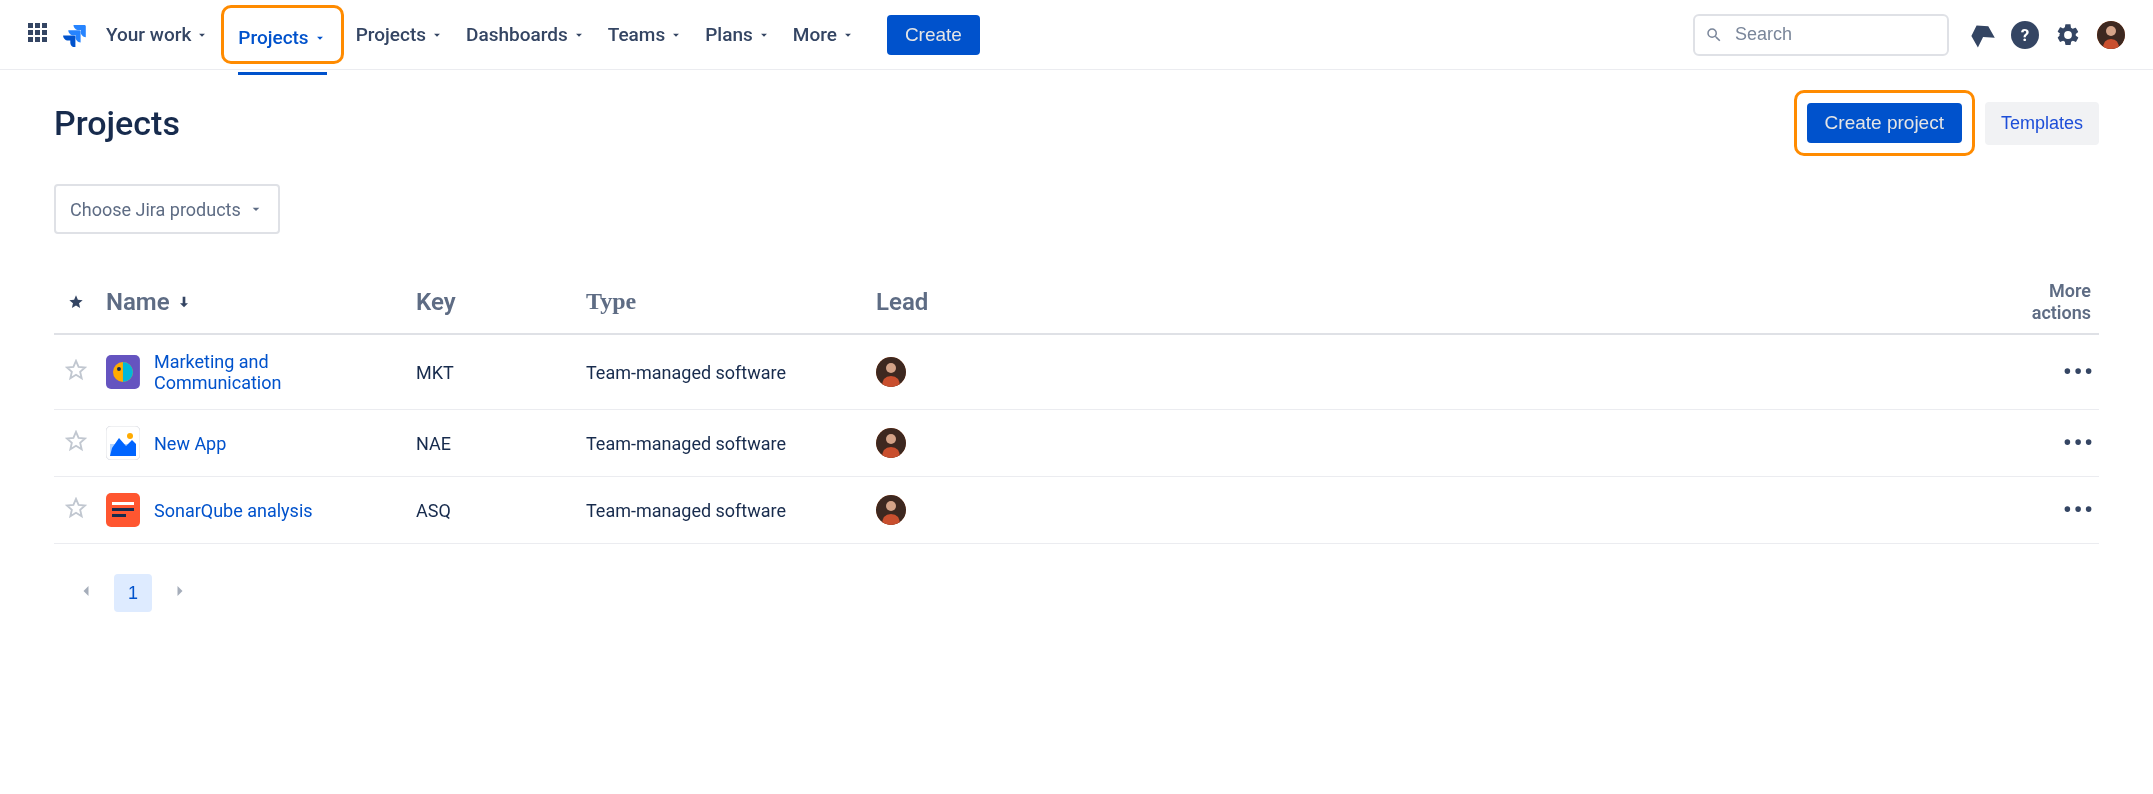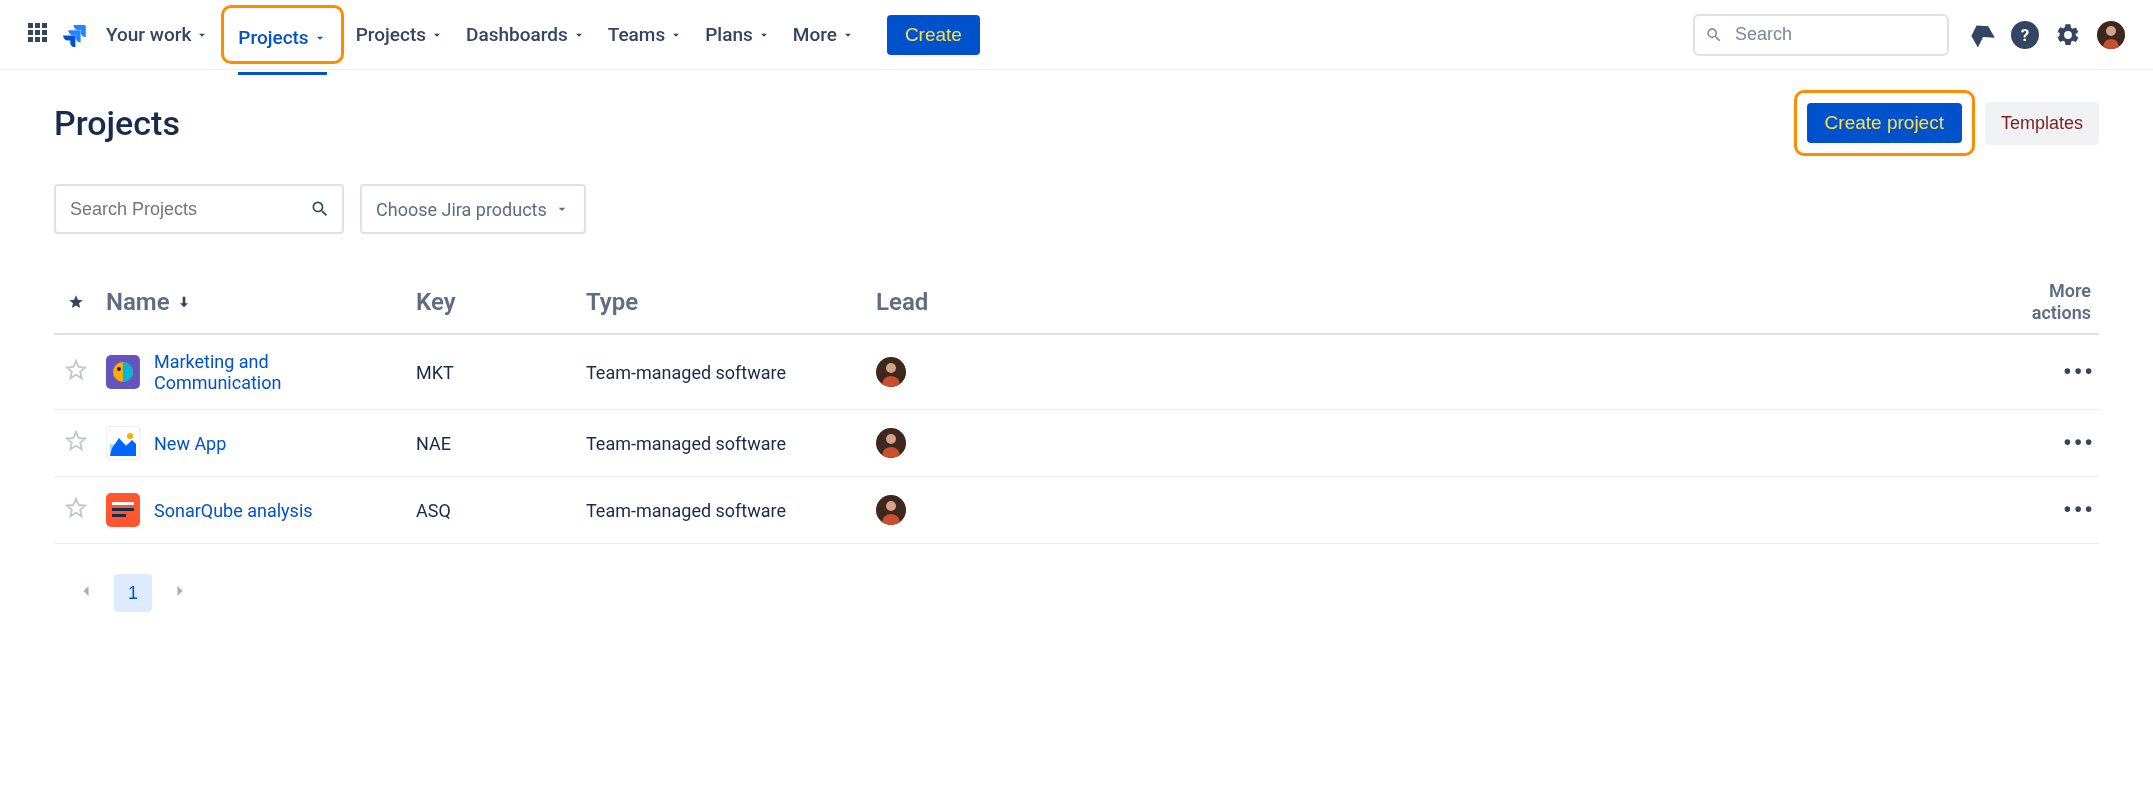--- a/index.html
+++ b/index.html
@@ -10,37 +10,37 @@
   .apps-dots { width: 24px; height: 24px; display: grid; grid-template-columns: repeat(3, 5px); grid-template-rows: repeat(3, 5px); gap: 2px; margin-right: 10px; cursor: pointer; }
   .apps-dots span { background: #344563; }
   .jira-logo { width: 24px; height: 24px; margin-right: 10px; }
   .nav-items { display: flex; align-items: center; gap: 2px; }
   .nav-item { display: flex; align-items: center; gap: 4px; padding: 8px 10px; font-size: 19px; color: #344563; font-weight: 500; cursor: pointer; border-radius: 3px; position: relative; }
   .nav-item .chev { width: 14px; height: 14px; color: #344563; }
   .nav-item.active { color: #0052CC; }
   .nav-item.active .chev { color: #0052CC; }
   .nav-item.active::after { content: ""; position: absolute; left: 10px; right: 10px; bottom: -18px; height: 3px; background: #0052CC; }
   .highlight-box { border: 3px solid #FF8B00; border-radius: 10px; padding: 10px 4px 4px 4px; }
-  .btn-primary { background: #0052CC; color: #fde047; border: none; padding: 9px 18px; border-radius: 4px; font-size: 19px; font-weight: 500; cursor: pointer; margin-left: 20px; }
+  .btn-primary { background: #0052CC; color: #e5e5e5; border: none; padding: 9px 18px; border-radius: 4px; font-size: 19px; font-weight: 500; cursor: pointer; margin-left: 20px; }
   .spacer { flex: 1; }
   .search-wrap { position: relative; margin-right: 12px; }
   .search-input { width: 256px; height: 42px; border: 2px solid #dfe1e6; border-radius: 6px; padding: 0 14px 0 40px; font-size: 18px; }
   .search-input::placeholder { color: #7a869a; }
   .search-wrap .s-icon { position: absolute; left: 12px; top: 50%; transform: translateY(-50%); width: 18px; height: 18px; color: #7a869a; }
   .nav-icon { width: 26px; height: 26px; color: #344563; margin: 0 8px; cursor: pointer; }
   .help-icon { width: 28px; height: 28px; border-radius: 50%; background: #344563; color: #fff; display: flex; align-items: center; justify-content: center; font-size: 17px; font-weight: bold; margin: 0 8px; cursor: pointer; }
   .avatar-nav { width: 28px; height: 28px; border-radius: 50%; background: linear-gradient(135deg, #b8693d, #8e4a2e); margin-left: 8px; cursor: pointer; overflow: hidden; }
   .avatar-nav svg { width: 100%; height: 100%; }
 
   
   .page { padding: 20px 54px; }
   .page-header { display: flex; align-items: center; margin-bottom: 28px; }
   .page-title { font-size: 34px; font-weight: 500; color: #172B4D; }
   .highlight-box-cta { border: 3px solid #FF8B00; border-radius: 10px; padding: 10px; margin-right: 10px; }
-  .btn-secondary { background: #f1f2f4; border: none; padding: 11px 16px; border-radius: 4px; font-size: 18px; color: #7f1d1d; cursor: pointer; }
+  .btn-secondary { background: #f1f2f4; border: none; padding: 11px 16px; border-radius: 4px; font-size: 18px; color: #1d4ed8; cursor: pointer; }
 
   
   .filters-row { display: flex; gap: 16px; margin-bottom: 40px; }
   .proj-search { position: relative; }
   .proj-search input { width: 290px; height: 50px; border: 2px solid #dfe1e6; border-radius: 4px; padding: 0 44px 0 14px; font-size: 18px; }
   .proj-search .ps-icon { position: absolute; right: 14px; top: 50%; transform: translateY(-50%); width: 20px; height: 20px; color: #344563; }
   .product-select { width: 226px; height: 50px; border: 2px solid #dfe1e6; border-radius: 4px; padding: 0 14px; display: flex; align-items: center; justify-content: space-between; font-size: 18px; color: #5e6c84; cursor: pointer; }
 
   
   table { width: 100%; border-collapse: collapse; }
@@ -159,26 +159,20 @@
   <div class="page-header">
     <h1 class="page-title">Projects</h1>
     <div class="spacer"></div>
     <div class="highlight-box-cta">
       <button class="btn-primary" style="margin:0;">Create project</button>
     </div>
     <button class="btn-secondary">Templates</button>
   </div>
 
   <div class="filters-row">
-    <div class="proj-search">
-      <input placeholder="Search Projects" style="">
-      <svg class="ps-icon" viewBox="0 0 24 24">
-          <path fill="currentColor" d="M15.5 14h-.79l-.28-.27A6.471 6.471 0 0016 9.5 6.5 6.5 0 109.5 16c1.61 0 3.09-.59 4.23-1.57l.27.28v.79l5 4.99L20.49 19l-4.99-5zm-6 0C7.01 14 5 11.99 5 9.5S7.01 5 9.5 5 14 7.01 14 9.5 11.99 14 9.5 14z"></path>
-        </svg>
-    </div>
     <div class="product-select">
       <span>Choose Jira products</span>
       <svg width="16" height="16" viewBox="0 0 24 24">
           <path fill="currentColor" d="M7 10l5 5 5-5z"></path>
         </svg>
     </div>
   </div>
 
   <table>
     <thead>
@@ -188,21 +182,21 @@
             </svg></th>
         <th style="width:310px;">
           <div class="th-name">
             <span>Name</span>
             <svg width="16" height="16" viewBox="0 0 24 24">
                 <path fill="#344563" d="M12 20l-6-6h4V4h4v10h4z"></path>
               </svg>
           </div>
         </th>
         <th style="width:170px;">Key</th>
-        <th style="width:290px;">Type</th>
+        <th style="width:290px;font-family:Liberation Serif, serif;">Type</th>
         <th>Lead</th>
         <th class="th-more" style="width:100px; text-align:right;">
           <div>More</div>
           <div>actions</div>
         </th>
       </tr>
     </thead>
     <tbody id="table-body">
     <tr>
     <td class="star-col">

